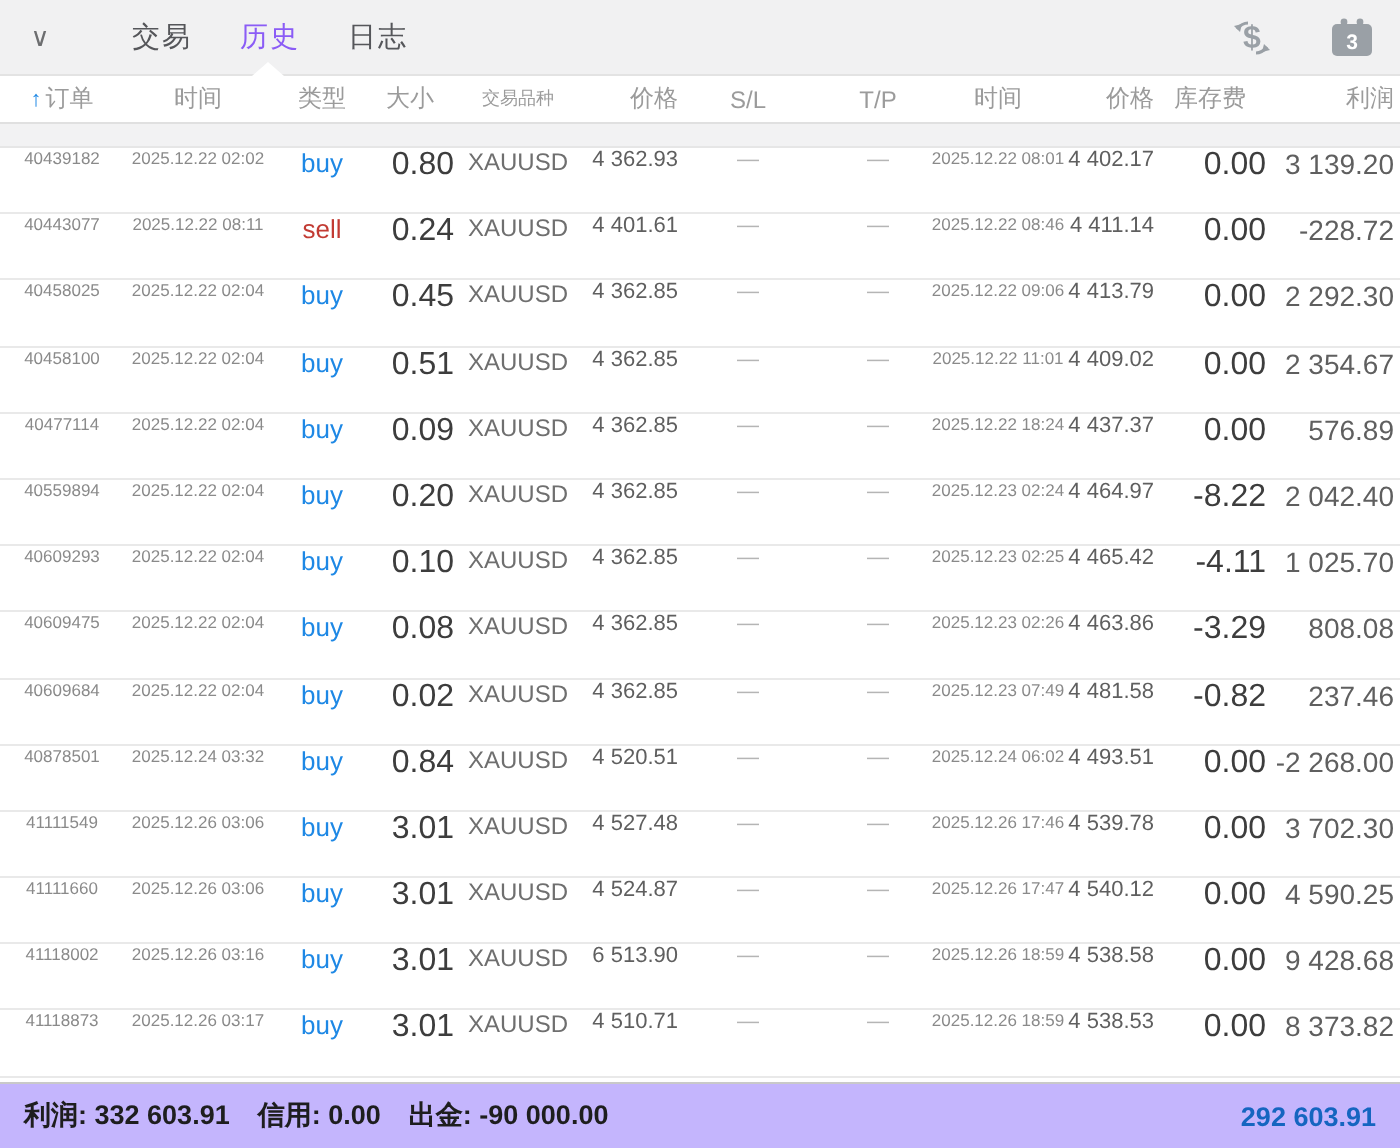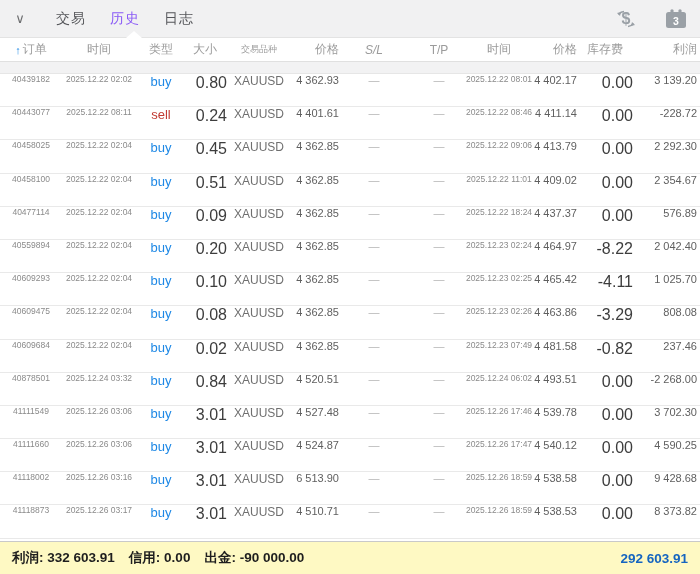--- a/index.html
+++ b/index.html
@@ -4,21 +4,21 @@
 <style>
   * { margin:0; padding:0; box-sizing:border-box; }
   html,body { width:700px; height:574px; overflow:hidden; background:#fff;
     font-family:"Liberation Sans","DejaVu Sans",sans-serif; }
   .app { width:700px; height:574px; display:flex; flex-direction:column; position:relative; }
 
   
   .topbar { height:38px; background:#f1f1f2; border-bottom:1px solid #e3e3e3;
     display:flex; align-items:center; position:relative; flex:0 0 auto; }
   .chevron { width:40px; text-align:center; color:#6d6e70; font-size:13px; cursor:pointer; }
-  .tabs { display:flex; gap:24px; margin-left:16px; }
+  .tabs { display:flex; gap:24px; margin-left:26px; }
   .tab { font-size:14px; color:#55565a; letter-spacing:1px; cursor:pointer; }
   .tab.active { color:#8b5cf6; }
   .notch { position:absolute; top:31px; left:126px; width:0; height:0;
     border-left:8px solid transparent; border-right:8px solid transparent;
     border-bottom:7px solid #ffffff; }
   .topbar-icons { margin-left:auto; display:flex; align-items:center; gap:26px; padding-right:12px; }
   .icon-btn { cursor:pointer; display:flex; align-items:center; }
 
   
   .hdr { height:24px; background:#fff; display:flex; align-items:center;
@@ -32,32 +32,32 @@
   .row { height:33.2px; display:flex; align-items:flex-start; border-bottom:1px solid #e9e9e9;
     background:#fff; padding:0 3px; cursor:pointer; }
 
   .cell { white-space:nowrap; display:flex; align-items:center; justify-content:center; overflow:visible; }
   .c-order  { width:56px; font-size:8.5px; color:#8a8a8a; }
   .c-time1  { width:80px; font-size:8.5px; color:#8a8a8a; }
   .c-type   { width:44px; font-size:13px; }
   .c-size   { width:44px; font-size:16px; color:#3d3d3d; justify-content:flex-end; }
   .c-symbol { width:64px; font-size:12px; color:#6f6f6f; }
   .c-price1 { width:48px; font-size:11px; color:#5f5f5f; justify-content:flex-end; }
-  .c-sl     { width:70px; font-size:11px; color:#b5b5b5;font-style:italic; }
+  .c-sl     { width:70px; font-size:11px; color:#b5b5b5; }
   .c-tp     { width:60px; font-size:11px; color:#b5b5b5; }
   .c-time2  { width:60px; font-size:8.5px; color:#8a8a8a; }
   .c-price2 { width:48px; font-size:11px; color:#5f5f5f; justify-content:flex-end; }
   .c-swap   { width:56px; font-size:16px; color:#3d3d3d; justify-content:flex-end; }
-  .c-profit { width:64px; font-size:11px; color:#5f5f5f; justify-content:flex-end; }
+  .c-profit { width:64px; font-size:14px; color:#5f5f5f; justify-content:flex-end; }
   .type-buy  { color:#1e88e5; }
   .type-sell { color:#c23b33; }
   .hdr .c-type, .hdr .c-size, .hdr .c-swap { color:#9b9b9b; font-size:12px; justify-content:center; }
 
   
-  .footer { height:33px; background:#fef9c3; border-top:1px solid #c9c9c9;
+  .footer { height:33px; background:#c4b5fd; border-top:1px solid #c9c9c9;
     display:flex; align-items:center; padding:0 12px; flex:0 0 auto;
     font-size:13.5px; font-weight:bold; color:#1e1e1e; }
   .fseg { margin-right:14px; white-space:nowrap; }
   .fbalance { margin-left:auto; color:#1565c0; }
 </style>
 </head>
 <body>
 
 <div class="app">
 

